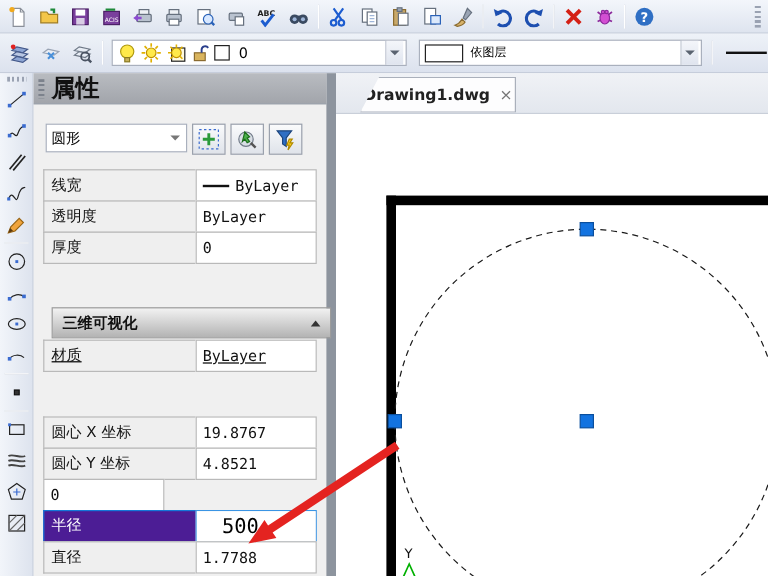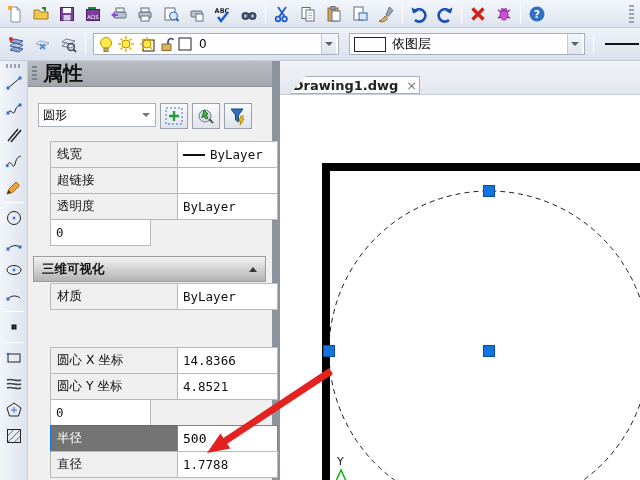--- a/index.html
+++ b/index.html
@@ -46,44 +46,44 @@
   .props-title { height:26px; background:linear-gradient(#b9bcc1,#a2a5ab);
     display:flex; align-items:center; padding-left:4px; border-bottom:1px solid #8d949e; }
   .props-title .vgrip { width:5px; height:16px; margin-right:6px;
     background:repeating-linear-gradient(#7c828c 0 2px, transparent 2px 4px); }
   .props-title .t { font-weight:bold; font-size:20px; color:#111; }
   .sel-row { position:absolute; left:10px; top:42px; width:232px; height:26px; display:flex; gap:4px; }
   .obj-combo { width:118px; height:24px; }
   .pbtn { width:28px; height:26px; background:linear-gradient(#fafbfc,#dfe3ea);
     border:1px solid #9aa1ad; display:flex; align-items:center; justify-content:center; }
 
-  .grid { position:absolute; left:22px; width:228px; }
+  .grid { position:absolute; left:8px; width:228px; }
   .prow { display:flex; height:27px; }
   .pcell-l { width:127px; border:1px solid #b9b9b9; border-right:none; background:#efefef;
     display:flex; align-items:center; padding-left:6px; font-size:12.5px; color:#111; }
   .pcell-v { width:101px; border:1px solid #b9b9b9; background:#fff; display:flex;
     align-items:center; padding-left:5px; font-family:"DejaVu Sans Mono","Liberation Mono",monospace;
     font-size:12.5px; color:#111; }
   .prow + .prow { margin-top:-1px; }
   .lw-glyph { width:22px; height:2px; background:#111; margin-right:5px; }
-  .sec-hdr { position:absolute; left:5px; width:233px; height:26px;
+  .sec-hdr { position:absolute; left:15px; width:233px; height:26px;
     background:linear-gradient(#f2f2f2,#b3b3b3); border:1px solid #9c9c9c;
     display:flex; align-items:center; padding:0 8px; font-weight:bold; font-size:12.5px; color:#111; }
   .sec-hdr .col-arrow { margin-left:auto; width:0; height:0;
     border-left:4px solid transparent; border-right:4px solid transparent; border-bottom:5px solid #333; }
-  .hl .pcell-l { background:#737373; color:#fff; border-color:#1577d8; }
+  .hl .pcell-l { background:#4c1d95; color:#fff; border-color:#1577d8; }
   .hl .pcell-v { border:1px solid #3a94e4; padding:0; }
-  .radius-input { width:100%; height:100%; border:none; outline:none; padding-left:5px;
-    font-family:"DejaVu Sans Mono","Liberation Mono",monospace; font-size:13px; background:#fff; }
+  .radius-input { width:100%; height:100%; border:none; outline:none; padding-left:21px;
+    font-family:"DejaVu Sans Mono","Liberation Mono",monospace; font-size:17px; background:#fff; }
 
   
   .canvas-wrap { position:absolute; left:280px; top:61px; width:360px; height:419px; background:#eceef3; }
   .tab-bar { position:absolute; left:0; top:0; width:100%; height:34px;
     background:linear-gradient(#f0f2f6,#e3e7ee); border-bottom:1px solid #c9cfd9; }
-  .doc-tab { position:absolute; left:10px; bottom:0; width:130px; height:18px; background:#fdfdfe;
+  .doc-tab { position:absolute; left:20px; bottom:0; width:130px; height:30px; background:#fdfdfe;
     clip-path:polygon(16px 0%, 100% 0%, 100% 100%, 0% 100%);
     display:flex; align-items:center; justify-content:center; gap:8px;
     font-weight:bold; font-size:13px; color:#222; box-shadow:0 0 0 1px #aab0bb inset; }
   .doc-tab .close { font-weight:normal; color:#777; font-size:13px; }
   .canvas { position:absolute; left:0; top:34px; width:360px; height:385px; background:#fff; }
   .canvas svg { position:absolute; left:0; top:0; }
 
   .arrow-overlay { position:absolute; left:0; top:0; width:640px; height:480px;
     z-index:60; pointer-events:none; }
 </style>
@@ -292,21 +292,21 @@
     <svg width="15" height="15">
         <rect x="1" y="1" width="12" height="12" fill="#fff" stroke="#222"></rect>
       </svg>
     <span style="margin-left:3px;">0</span>
     <span class="arrow-btn">
         <span class="chev"></span>
       </span>
   </div>
   <div class="combo color-combo">
     <span class="swatch-big"></span>
-    <span style="font-size:13px;">依图层</span>
+    <span style="font-size:10px;">依图层</span>
     <span class="arrow-btn">
         <span class="chev"></span>
       </span>
   </div>
   <div class="sep" style="margin-left:8px;"></div>
   <div class="linetype-line"></div>
 </div>
 
 <div class="left-tb">
   <div class="hgrip"></div>
@@ -436,49 +436,46 @@
 
   <div class="grid" style="top:80px;">
     <div class="prow">
       <div class="pcell-l">线宽</div>
       <div class="pcell-v">
           <span class="lw-glyph"></span>
           <span>ByLayer</span>
         </div>
     </div>
     <div class="prow">
-      <div class="pcell-l">超链接</div>
-      <div class="pcell-v"></div>
-    </div>
-    <div class="prow">
       <div class="pcell-l">透明度</div>
       <div class="pcell-v">ByLayer</div>
     </div>
     <div class="prow">
+      <div class="pcell-l">厚度</div>
       <div class="pcell-v">0</div>
     </div>
   </div>
 
   <div class="sec-hdr" style="top:195px;">
     <span>三维可视化</span>
     <span class="col-arrow"></span>
   </div>
 
-  <div class="grid" style="top:222px;">
+  <div class="grid" style="top:222px;text-decoration:underline;">
     <div class="prow">
       <div class="pcell-l">材质</div>
       <div class="pcell-v">ByLayer</div>
     </div>
   </div>
 
 
   <div class="grid" style="top:286px;">
     <div class="prow">
       <div class="pcell-l">圆心 X 坐标</div>
-      <div class="pcell-v">14.8366</div>
+      <div class="pcell-v">19.8767</div>
     </div>
     <div class="prow">
       <div class="pcell-l">圆心 Y 坐标</div>
       <div class="pcell-v">4.8521</div>
     </div>
     <div class="prow">
       <div class="pcell-v">0</div>
     </div>
     <div class="prow hl">
       <div class="pcell-l">半径</div>

